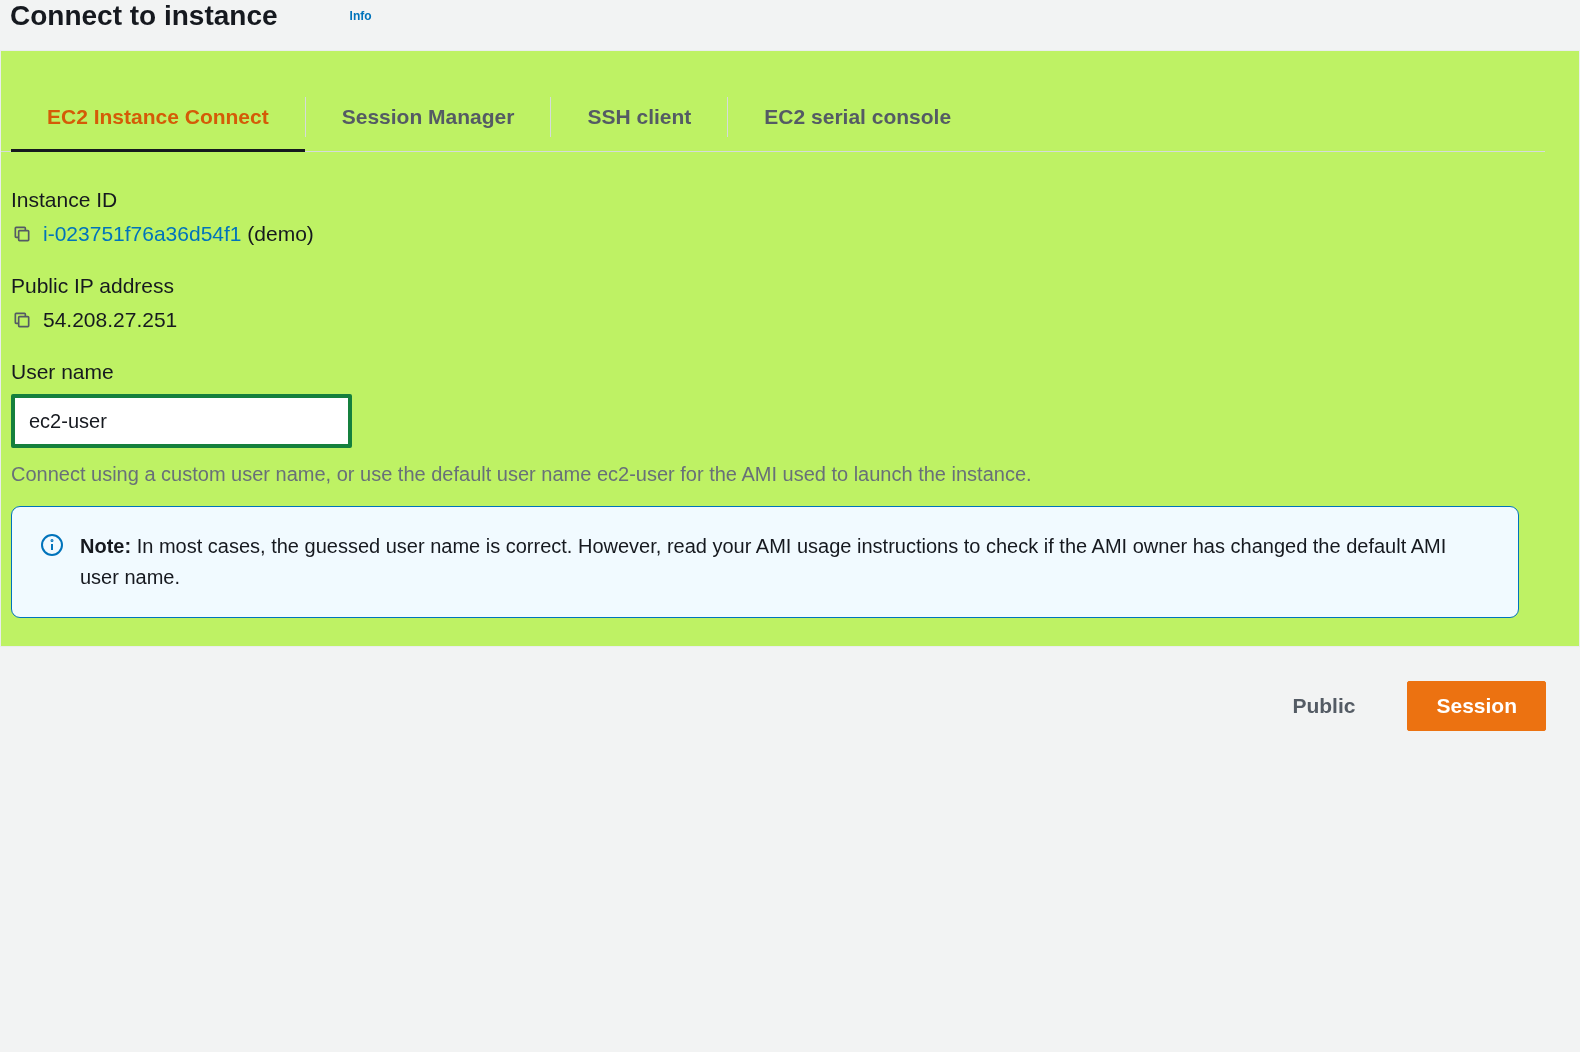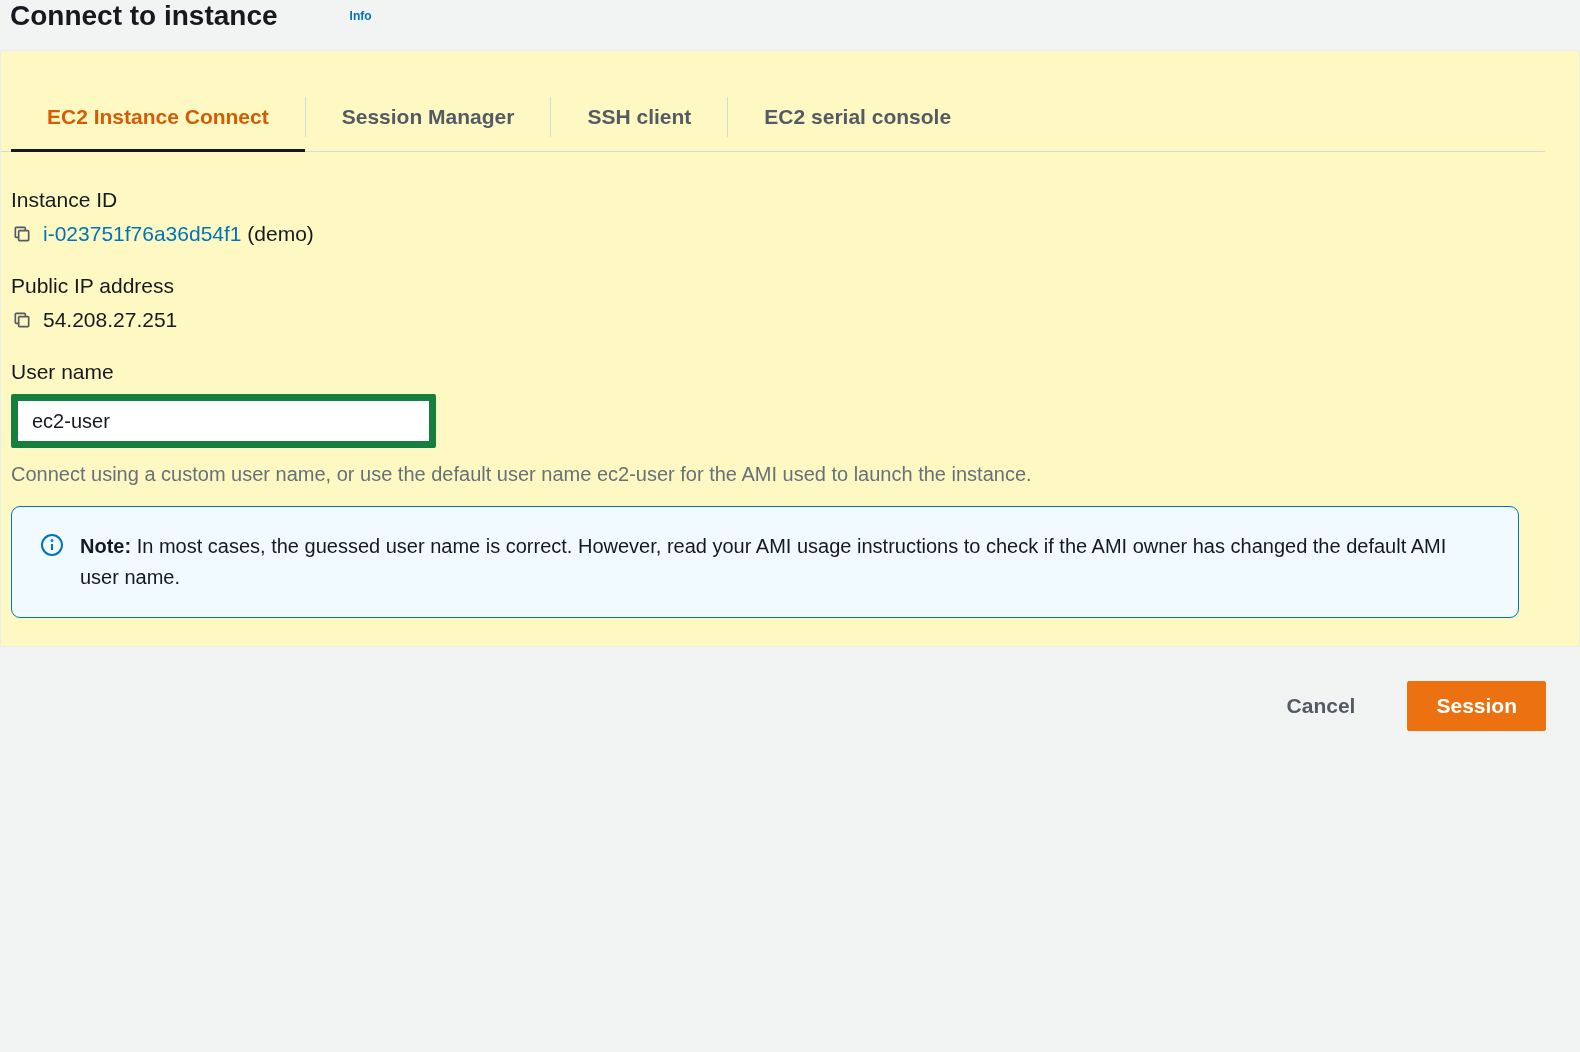--- a/index.html
+++ b/index.html
@@ -39,21 +39,21 @@
       cursor: pointer;
       padding-left: 44px;
     }
     .page-subtitle {
       font-size: 20px;
       color: #545b64;
       margin-top: 10px;
       line-height: 1.4;
     }
     .main-panel {
-      background: #fef9c3;
+      background: #bef264;
       border: 1px solid #eaeded;
       border-top: none;
       padding-bottom: 28px;
     }
     .tabs {
       display: flex;
       align-items: stretch;
       padding: 40px 10px 0 10px;
       border-bottom: 1px solid #d5dbdb;
       margin: 0 34px 0 0;
@@ -120,25 +120,25 @@
     }
     .link {
       color: #0073bb;
       text-decoration: none;
       cursor: pointer;
     }
     .value-text {
       color: #16191f;
     }
     .input-text {
-      width: 425px;
+      width: 341px;
       height: 54px;
       padding: 0 14px;
       font-size: 20px;
-      border: 7px solid #15803d;
+      border: 4px solid #15803d;
       border-radius: 2px;
       color: #16191f;
       font-family: inherit;
     }
     .help-text {
       font-size: 20px;
       color: #687078;
       margin-top: 12px;
       line-height: 1.4;
     }
@@ -273,17 +273,17 @@
         </span>
         <div class="notice-text">
           <strong>Note: </strong><span>In most cases, the guessed user name is correct. However, read your AMI usage instructions to check if the AMI owner has changed the default AMI user name.</span>
         </div>
       </div>
 
     </div>
   </div>
 
   <div class="footer">
-    <button class="btn btn-cancel">Cancel</button>
+    <button class="btn btn-cancel">Public</button>
     <button class="btn btn-primary">Session</button>
   </div>
 
 </div>
 
 </body></html>

